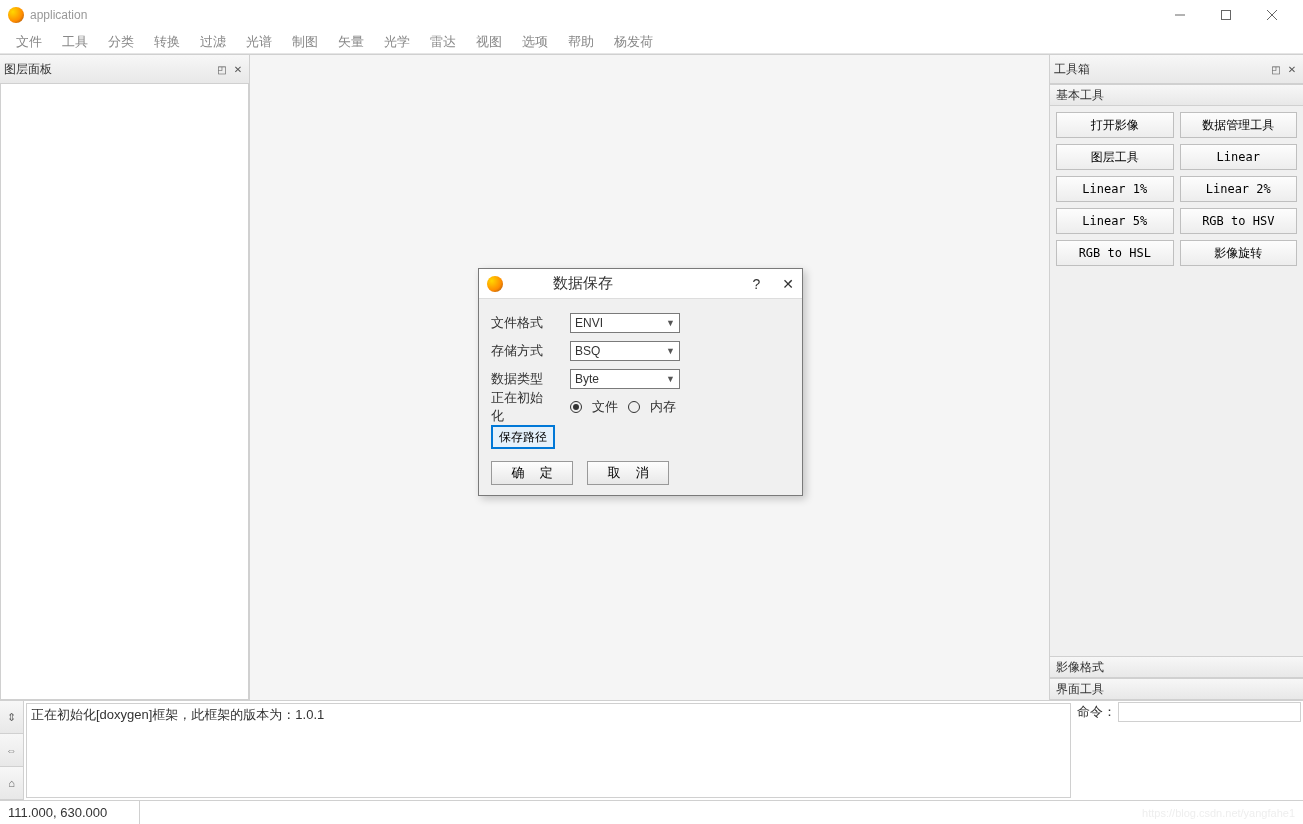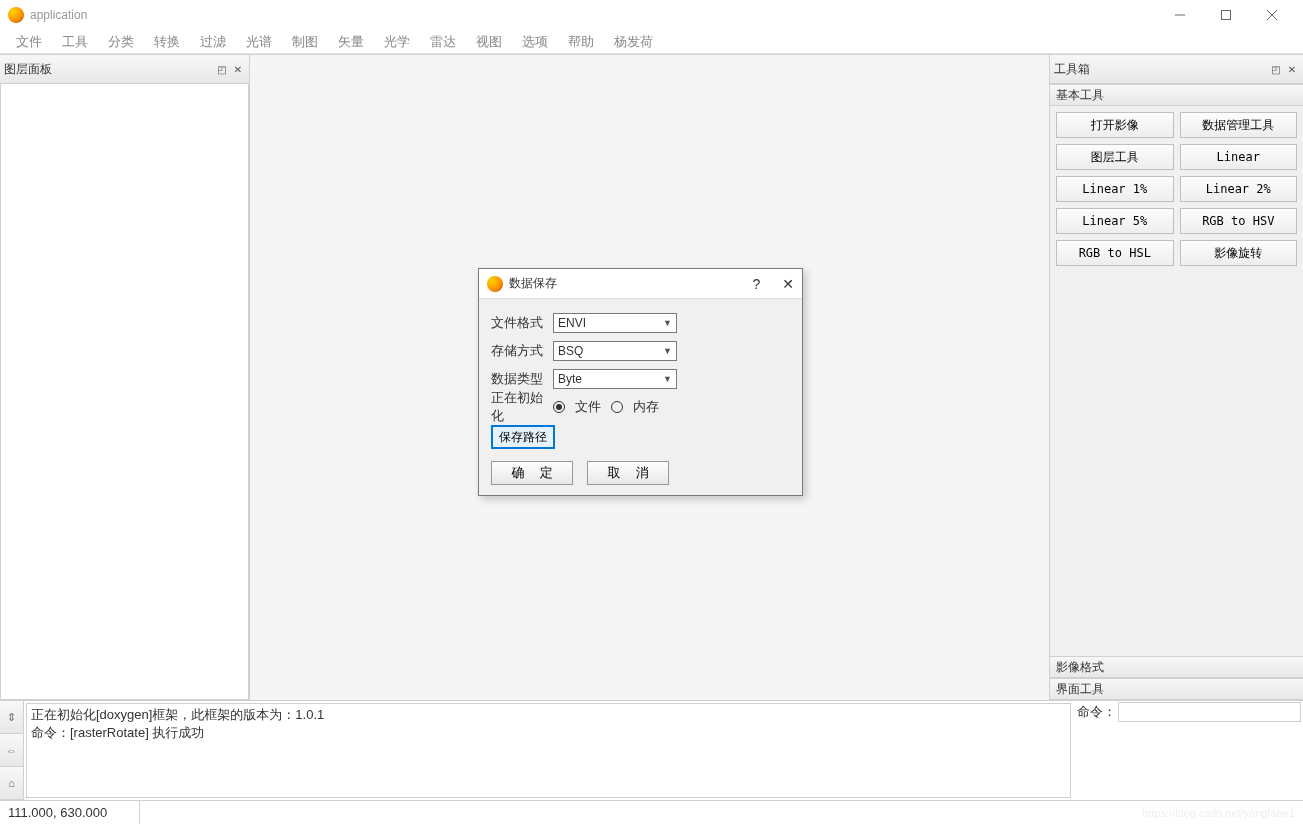--- a/index.html
+++ b/index.html
@@ -50,27 +50,27 @@
 
 
 .statusbar { height: 24px; border-top: 1px solid #d0d0d0; display: flex; align-items: center; }
 .statusbar .cell { padding: 0 8px; border-right: 1px solid #d0d0d0; height: 100%; display: flex; align-items: center; font-size: 13px; min-width: 140px; }
 .statusbar .watermark { margin-left: auto; color: #eee; padding-right: 8px; font-size: 11px; white-space: nowrap; }
 
 
 .dialog { position: absolute; left: 478px; top: 268px; width: 325px; height: 228px; background: #f0f0f0; border: 1px solid #7a7a7a; box-shadow: 3px 3px 8px rgba(0,0,0,0.2); }
 .dialog .d-title { height: 30px; display: flex; align-items: center; padding: 0 8px; background: #fff; border-bottom: 1px solid #ddd; }
 .dialog .d-title .app-icon { width: 16px; height: 16px; border-radius: 50%; background: radial-gradient(circle at 30% 30%, #ffd700, #ff8c00 60%, #8b4513); margin-right: 6px; }
-.dialog .d-title .d-text { font-size: 12px; }
+.dialog .d-title .d-text { font-size: 15px; margin-left: 44px; }
 .dialog .d-title .d-ctrls { margin-left: auto; display: flex; gap: 22px; }
 .dialog .d-title .d-ctrls span { font-size: 14px; color: #333; cursor: pointer; }
 .dialog .d-body { padding: 10px 12px; }
-.form-row { display: flex; align-items: center; height: 28px; gap: 6px; font-family: "SimSun", monospace; font-size: 13px; }
+.form-row { display: flex; align-items: center; height: 28px; gap: 23px; font-family: "SimSun", monospace; font-size: 13px; }
 .form-row .label { width: 56px; }
-.combo { width: 124px; height: 20px; border: 1px solid #7a7a7a; background: #fff; display: flex; align-items: center; padding: 0 4px; font-family: "SimSun", monospace; font-size: 12px; position: relative; }
+.combo { width: 110px; height: 20px; border: 1px solid #7a7a7a; background: #fff; display: flex; align-items: center; padding: 0 4px; font-family: "SimSun", monospace; font-size: 12px; position: relative; }
 .combo .arrow { margin-left: auto; font-size: 9px; color: #555; }
 .radio-group { display: flex; gap: 10px; align-items: center; }
 .radio { width: 12px; height: 12px; border: 1px solid #333; border-radius: 50%; display: inline-flex; align-items: center; justify-content: center; }
 .radio.selected::after { content: ""; width: 6px; height: 6px; background: #333; border-radius: 50%; }
 .path-row { display: flex; gap: 8px; align-items: center; margin-top: 4px; }
 .path-input { flex: 1; height: 22px; border: 2px solid #0078d7; background: #0078d7; color: #fff; padding: 0 4px; font-family: "SimSun", monospace; font-size: 12px; overflow: hidden; white-space: nowrap; display: flex; align-items: center; }
 .path-btn { width: 64px; height: 24px; border: 2px solid #0078d7; background: #e5f1fb; font-family: "SimSun", monospace; font-size: 12px; }
 .dlg-btns { display: flex; gap: 14px; margin-top: 12px; }
 .dlg-btn { width: 82px; height: 24px; background: linear-gradient(#fdfdfd,#e8e8e8); border: 1px solid #999; font-family: Liberation Serif, serif; font-size: 13px; letter-spacing: 6px; padding-left: 6px; }
 </style>
@@ -162,21 +162,20 @@
 
 <div class="bottom-panel">
   <div class="bottom-tabs">
     <div class="vt">⇕</div>
     <div class="vt">⇔</div>
     <div class="vt">⌂</div>
   </div>
   <div class="bottom-content">
     <div class="log-area">
       <div>正在初始化[doxygen]框架，此框架的版本为：1.0.1</div>
-      <div>命令：[rasterRotate] 执行成功</div>
     </div>
     <div class="cmd-row">
       <span class="cmd-label">命令：</span>
       <input class="cmd-input" style="">
     </div>
   </div>
 </div>
 
 <div class="statusbar">
   <div class="cell">111.000, 630.000</div>

